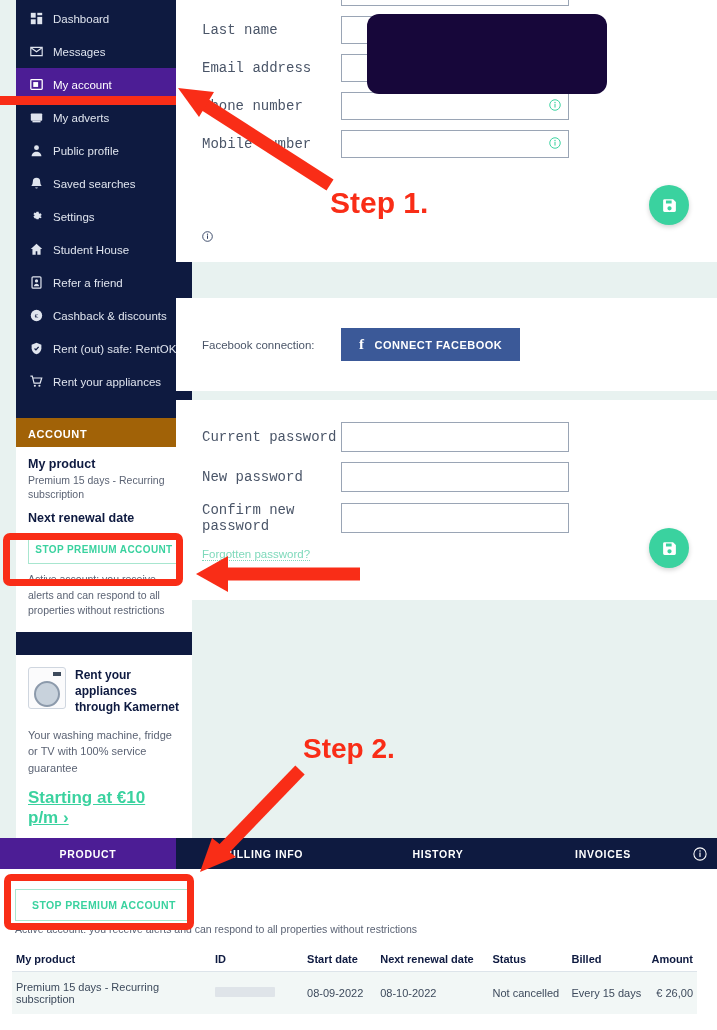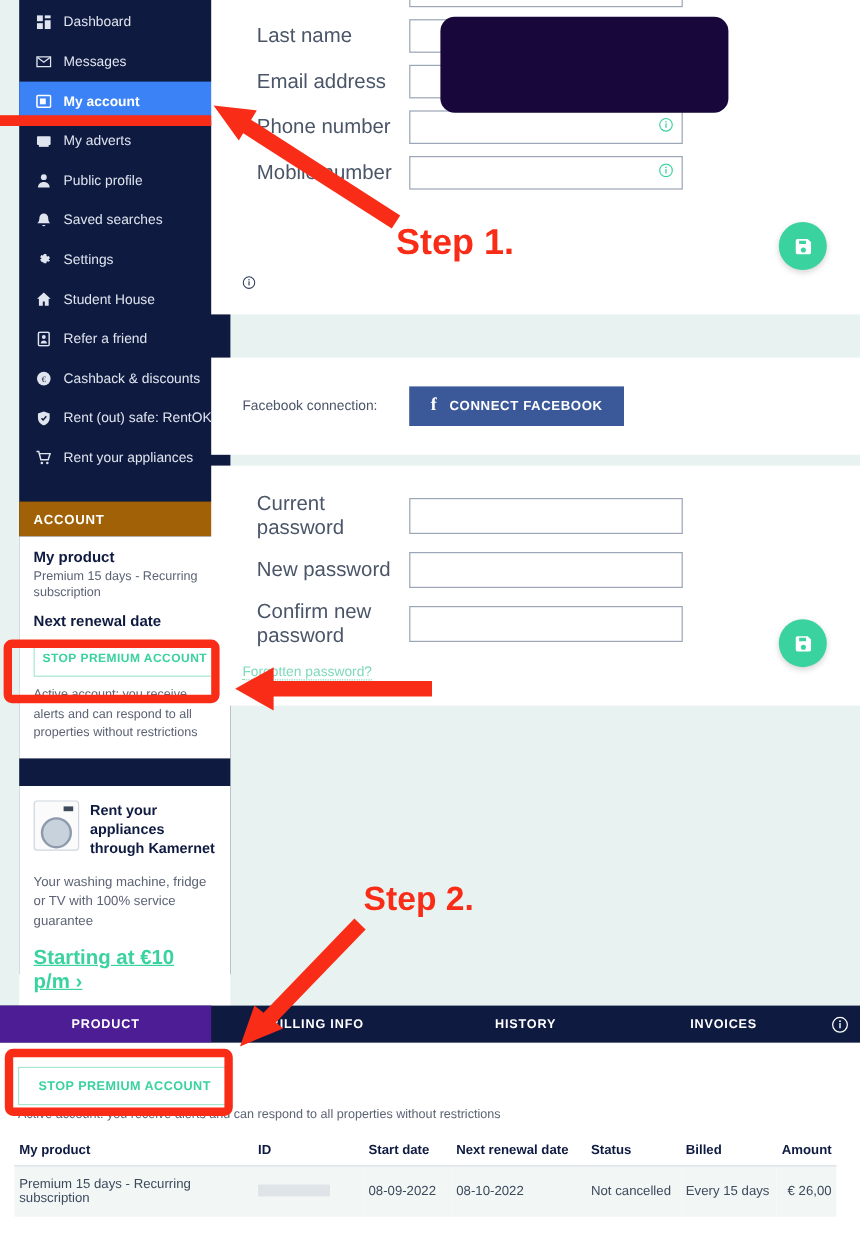--- a/index.html
+++ b/index.html
@@ -15,21 +15,21 @@
   .sidebar {
     position: absolute; left: 16px; top: 0; width: 176px; height: 812px;
     background: #0e1a40;
   }
   .nav { padding-top: 2px; }
   .nav-item {
     display: flex; align-items: center; height: 33px;
     padding: 0 10px 0 12px; color: #dfe4ee; font-size: 11.5px;
     position: relative;
   }
-  .nav-item.active { background: #3b82f6; color: #ffffff; font-weight: 700; }
+  .nav-item.active { background: #4c1d95; color: #ffffff; font-weight: 400; }
   .nav-ico {
     width: 16px; display: flex; align-items: center; justify-content: center;
     margin-right: 9px; flex: 0 0 16px;
   }
   .nav-ico svg { display: block; }
   .nav-label { flex: 1 1 auto; white-space: nowrap; }
   .nav-chev { font-size: 10px; font-weight: bold; color: #dfe4ee; }
 
   
   .acct-wrap { position: absolute; left: 0; top: 418px; width: 176px; }
@@ -76,21 +76,21 @@
     display: inline-block; margin-top: 12px; font-size: 17px; font-weight: bold;
     color: #3ad29f; text-decoration: underline; cursor: pointer;
   }
 
   
   .main { position: absolute; left: 176px; top: 0; width: 541px; height: 1030px; }
 
   .card { background: #ffffff; margin-bottom: 9px; position: relative; }
 
   .frow { display: flex; align-items: center; margin-bottom: 10px; }
-  .flabel { width: 165px; flex: 0 0 165px; font-size: 17px; color: #4a5568; padding-left: 38px; }
+  .flabel { width: 165px; flex: 0 0 165px; font-size: 14px; color: #4a5568; padding-left: 26px; font-family: Liberation Mono, monospace; }
   .finput {
     width: 228px; height: 28px; border: 1px solid #9aa5b5; background: #fff;
     position: relative;
   }
   .finput .i-ico {
     position: absolute; right: 7px; top: 50%; transform: translateY(-50%);
   }
   .sect1 { padding: 0 0 0 0; height: 262px; overflow: hidden; }
   .rows-top { padding-top: 0; }
 
@@ -99,21 +99,21 @@
     background: #17073a; border-radius: 12px; z-index: 5;
   }
 
   .save-fab {
     position: absolute; width: 40px; height: 40px; border-radius: 50%;
     background: #3ad29f; display: flex; align-items: center; justify-content: center;
     box-shadow: 0 2px 5px rgba(0,0,0,.18); cursor: pointer;
   }
 
   
-  .fb-card { height: 81px; display: flex; align-items: center; margin-top: 36px; }
+  .fb-card { height: 93px; display: flex; align-items: center; margin-top: 36px; }
   .fb-label { width: 165px; flex: 0 0 165px; font-size: 11.5px; color: #4a5568; padding-left: 26px; }
   .fb-btn {
     display: flex; align-items: center; gap: 10px;
     background: #3b5998; color: #fff; border: none;
     padding: 9px 18px; font-size: 11px; font-weight: bold; letter-spacing: .5px;
     font-family: "Liberation Sans", sans-serif; cursor: pointer;
   }
 
   
   .pw-card { padding: 22px 0 18px 0; height: 200px; }

